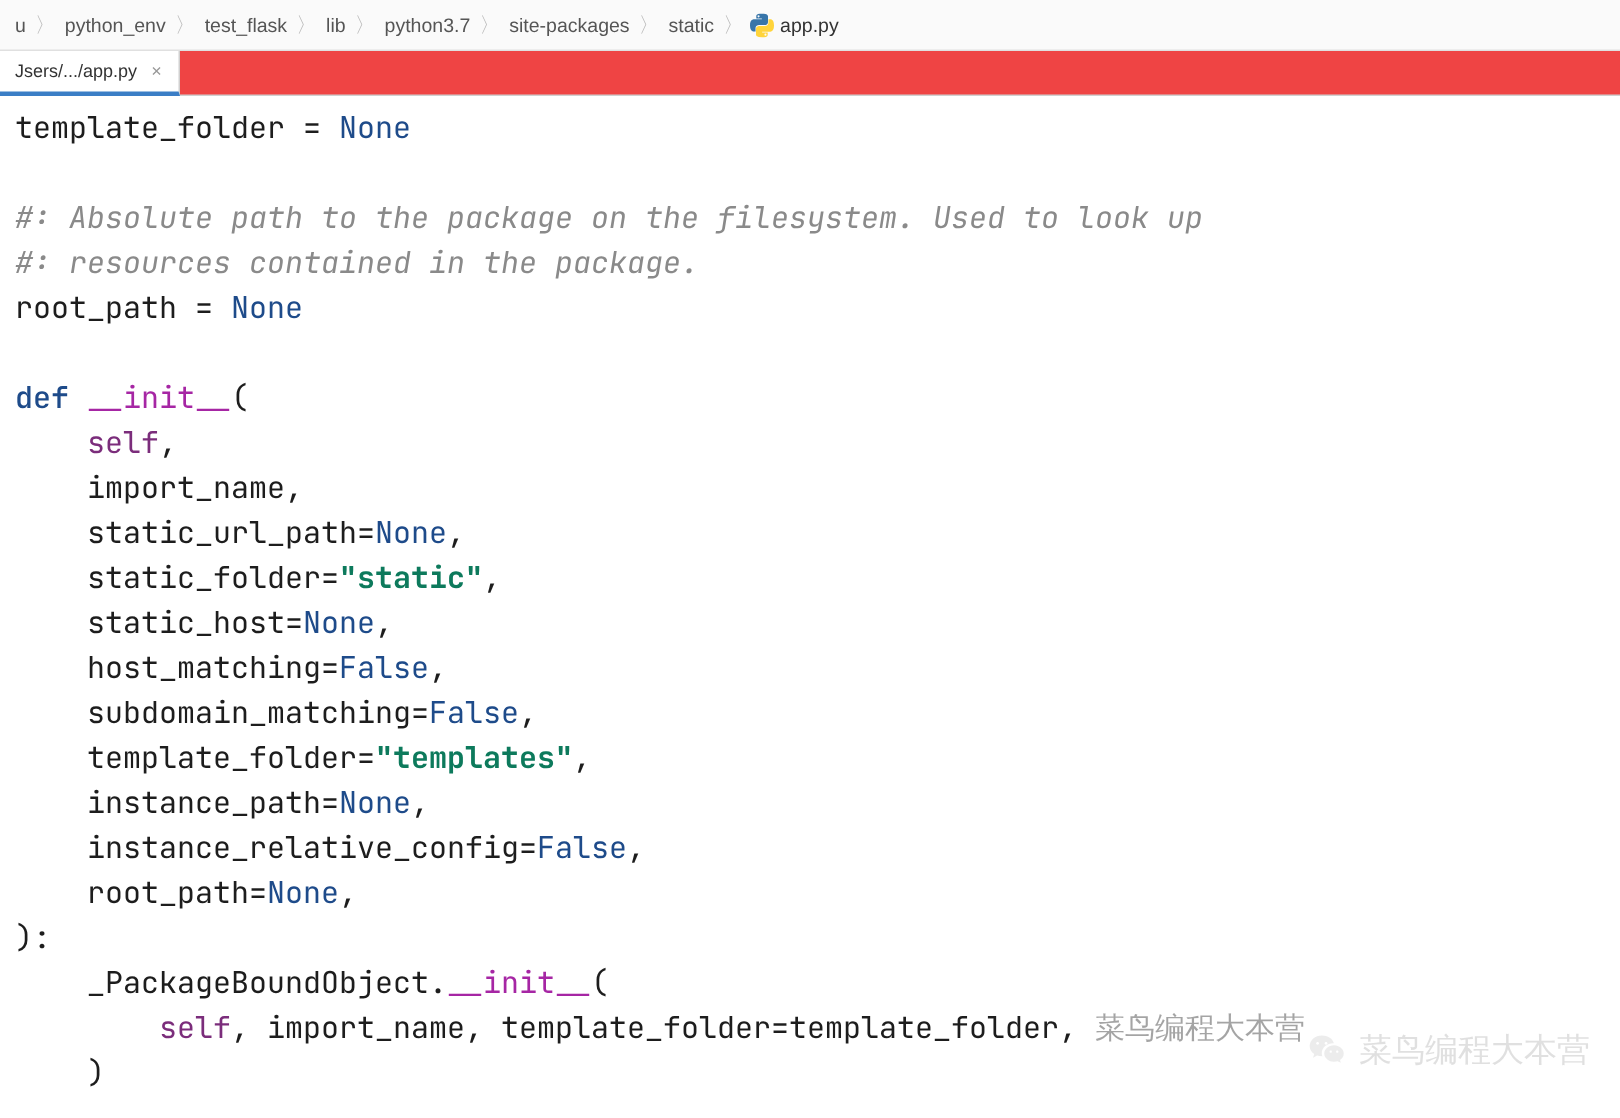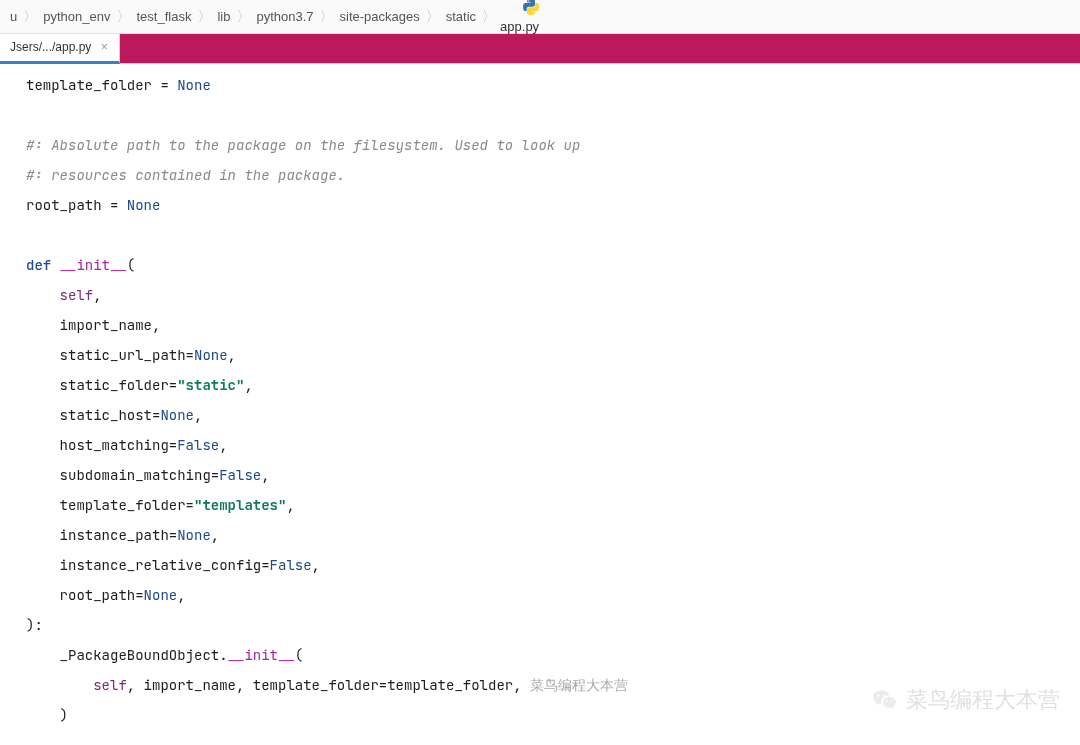--- a/index.html
+++ b/index.html
@@ -25,33 +25,32 @@
       cursor: pointer;
       color: #555;
     }
     .breadcrumb-sep {
       margin: 0 4px;
       color: #bbb;
       font-size: 14px;
     }
     .breadcrumb-file {
       display: flex;
-      align-items: flex-end;
+      align-items: flex-start;
       gap: 4px;
-      flex-direction: column;
     }
     .py-icon {
       width: 16px;
       height: 16px;
       display: inline-block;
     }
     .tab-bar {
       display: flex;
       align-items: center;
-      background: #be185d;
+      background: #ef4444;
       border-bottom: 1px solid #d0d0d0;
       height: 30px;
     }
     .tab {
       display: flex;
       align-items: center;
       padding: 5px 8px 5px 10px;
       background: #ffffff;
       border-right: 1px solid #d0d0d0;
       border-bottom: 3px solid #3b7ec6;
@@ -64,23 +63,23 @@
       width: 14px;
       height: 14px;
       display: flex;
       align-items: center;
       justify-content: center;
       color: #999;
       font-size: 12px;
       cursor: pointer;
     }
     .code-area {
-      padding: 6px 26px;
+      padding: 6px 10px;
       font-family: "JetBrains Mono", "Menlo", "Consolas", monospace;
-      font-size: 14px;
+      font-size: 20px;
       line-height: 30px;
       white-space: pre;
       color: #1d1d1d;
       overflow: hidden;
     }
     .k-kw { color: #1e4b8a; font-weight: 500; }
     .k-none { color: #1e4b8a; }
     .k-self { color: #7b2d7b; }
     .k-str { color: #0d7a5c; font-weight: 600; }
     .k-comment { color: #8a8a8a; font-style: italic; }

